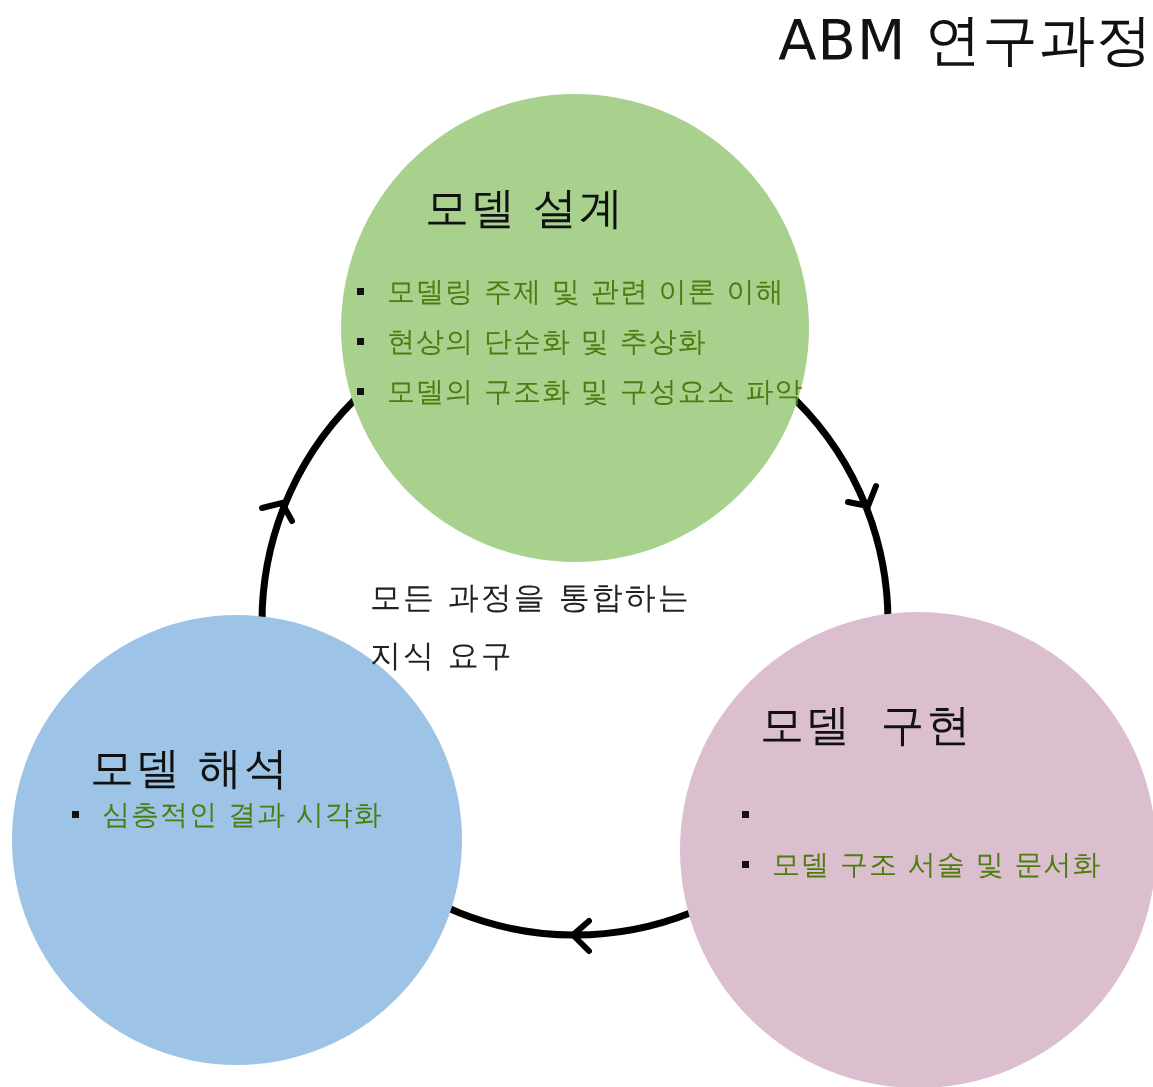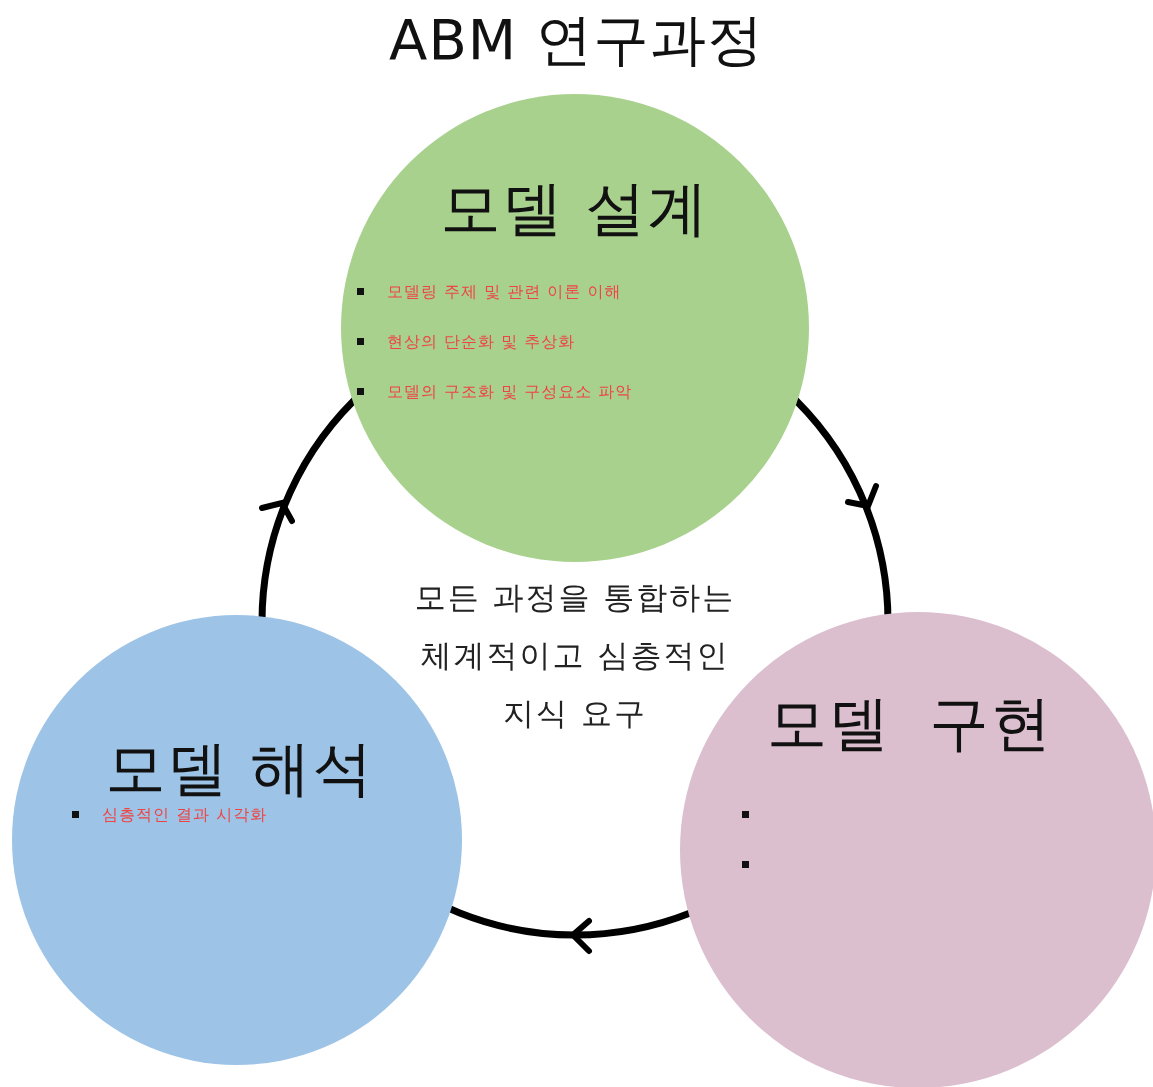--- a/index.html
+++ b/index.html
@@ -1,25 +1,25 @@
 <!DOCTYPE html>
 <html><head>
 <meta charset="utf-8">
 <style>
   html, body { margin:0; padding:0; background:#ffffff; }
   body { width:1153px; height:1087px; position:relative; overflow:hidden;
          font-family:"DejaVu Sans", "Liberation Sans", sans-serif; color:#111; }
   #stage { position:absolute; left:0; top:0; width:1153px; height:1087px; }
-  .title { position:absolute; left:0; width:1153px; top:2px; text-align:center;
+  .title { position:absolute; left:0; width:1153px; top:2px; text-align:right;
            font-size:56px; line-height:76px; color:#111; letter-spacing:1px; }
-  .node-title { position:absolute; text-align:center; font-size:60px; line-height:56px; color:#111; letter-spacing:2px; }
-  .bullets { position:absolute; list-style:none; margin:0; padding:0; font-size:16px; color:#ef4444; }
+  .node-title { position:absolute; font-size:44px; line-height:56px; color:#111; letter-spacing:2px; }
+  .bullets { position:absolute; list-style:none; margin:0; padding:0; font-size:28px; color:#4d7c0f; }
   .bullets li { position:relative; padding-left:32px; height:50px; line-height:50px; white-space:nowrap; letter-spacing:1px; }
   .bullets li .sq { position:absolute; left:2px; top:21px; width:7px; height:7px; background:#111; }
-  .center-text { position:absolute; left:370px; width:410px; top:568px; text-align:center;
+  .center-text { position:absolute; left:370px; width:410px; top:568px; text-align:left;
                  font-size:31px; line-height:58px; color:#222; letter-spacing:2px; }
   .center-text div { white-space:nowrap; }
 </style>
 </head>
 <body>
 
 <svg id="stage" width="1153" height="1087">
 
   <circle cx="575" cy="622" r="313" fill="none" stroke="#000" stroke-width="7"></circle>
 
@@ -42,26 +42,25 @@
 
 <div class="node-title" style="left:425px; width:300px; top:180px;">모델 설계</div>
 <ul class="bullets" style="left:355px; top:267px;">
   <li><span class="sq"></span><span>모델링 주제 및 관련 이론 이해</span></li>
   <li><span class="sq"></span><span>현상의 단순화 및 추상화</span></li>
   <li><span class="sq"></span><span>모델의 구조화 및 구성요소 파악</span></li>
 </ul>
 
 <div class="center-text">
   <div>모든 과정을 통합하는</div>
-  <div>체계적이고 심층적인</div>
   <div>지식 요구</div>
 </div>
 
 <div class="node-title" style="left:90px; width:300px; top:700px;margin-top:40px;">모델 해석</div>
 <ul class="bullets" style="left:70px; top:790px;">
   <li><span class="sq"></span><span>심층적인 결과 시각화</span></li>
 </ul>
 
 <div class="node-title" style="left:760px; width:300px; top:700px;font-family:Liberation Mono, monospace;">모델 구현</div>
 <ul class="bullets" style="left:740px; top:790px;">
   <li><span class="sq"></span></li>
-  <li><span class="sq"></span></li>
+  <li><span class="sq"></span><span>모델 구조 서술 및 문서화</span></li>
 </ul>
 
 </body></html>

